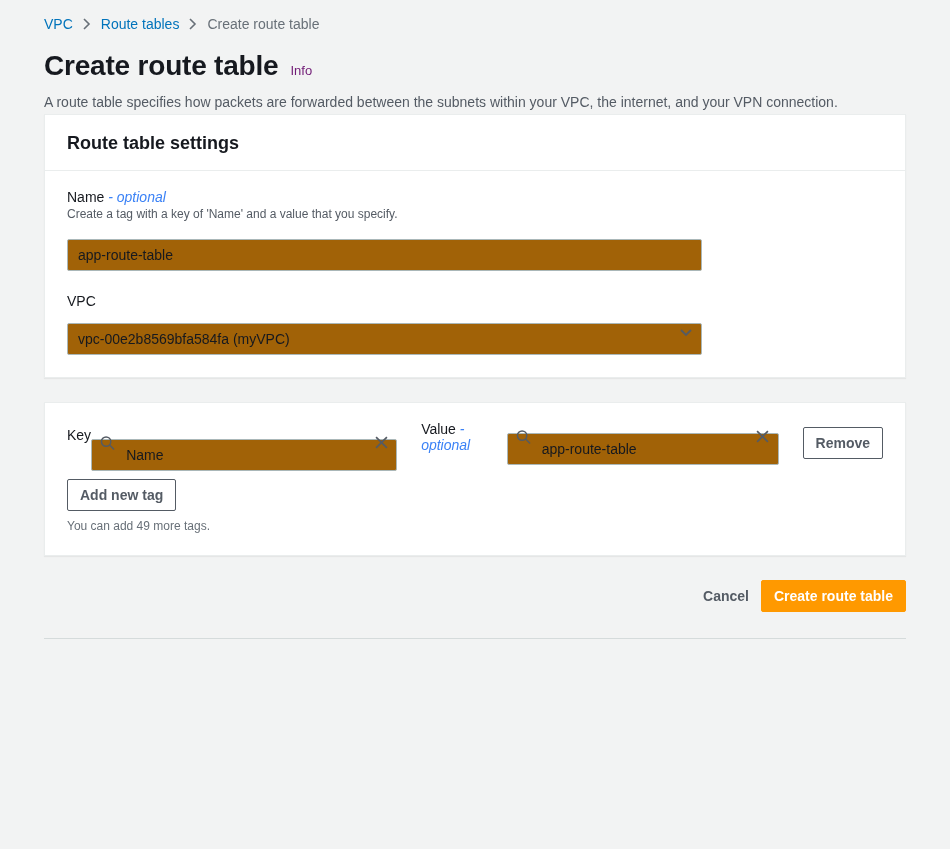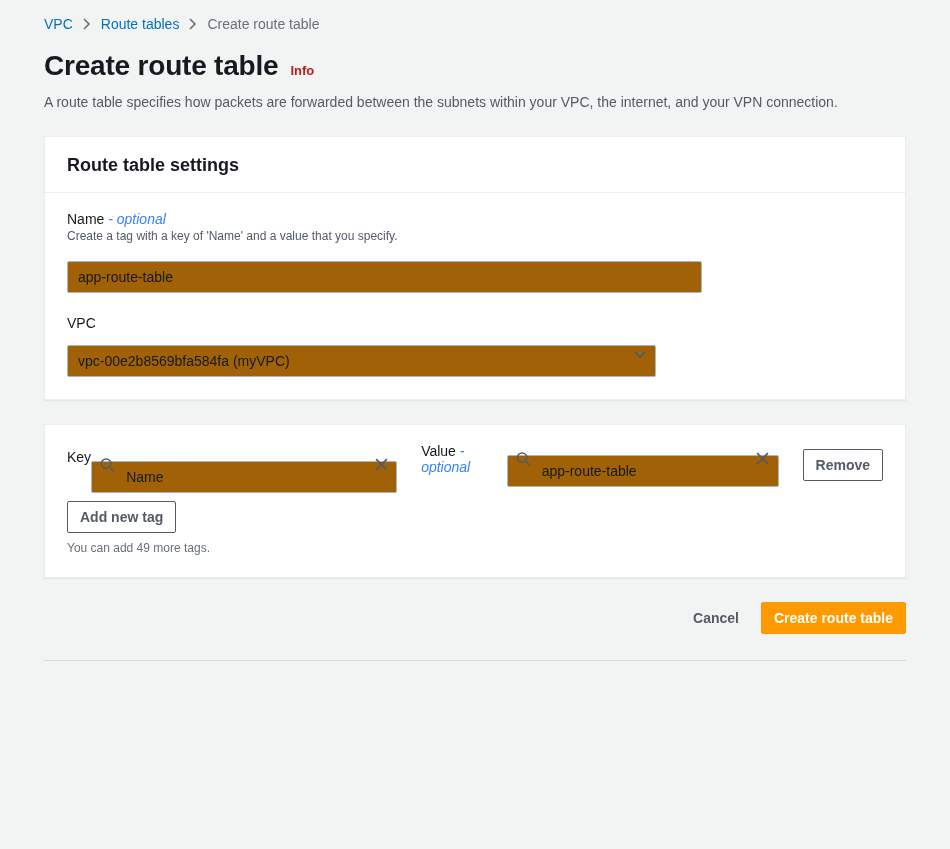--- a/index.html
+++ b/index.html
@@ -45,31 +45,30 @@
     gap: 12px;
     margin-bottom: 10px;
   }
   h1.page-title {
     font-size: 28px;
     font-weight: 700;
     color: #16191f;
     letter-spacing: -0.2px;
   }
   .info-link {
-    color: #b91c1c;
+    color: #701a75;
     font-size: 13px;
-    font-weight: 700;
+    font-weight: 400;
     cursor: pointer;
   }
   .page-desc {
     color: #545b64;
     font-size: 14px;
     line-height: 1.55;
     max-width: 840px;
-    margin-bottom: 22px;
   }
 
   
   .panel {
     background: #ffffff;
     border: 1px solid #eaeded;
     box-shadow: 0 1px 1px rgba(0,0,0,0.05);
     margin-bottom: 24px;
   }
   .panel-header {
@@ -118,21 +117,21 @@
     background: #a16207;
     padding: 4px 10px;
     font-size: 14px;
     color: #16191f;
     font-family: inherit;
     margin-top: 12px;
   }
 
   .select-wrap {
     position: relative;
-    width: 589px;
+    width: 635px;
   }
   .select-wrap .select {
     width: 100%;
     padding-right: 34px;
     cursor: pointer;
     text-align: left;
   }
   .select-caret {
     position: absolute;
     right: 10px;
@@ -211,21 +210,20 @@
   .add-hint {
     font-size: 12px;
     color: #687078;
     margin-top: 8px;
   }
 
   
   .actions {
     display: flex;
     justify-content: flex-end;
-    gap: 10px;
     margin-top: 4px;
   }
 
   hr.bottom-rule {
     border: none;
     border-top: 1px solid #d5dbdb;
     margin-top: 26px;
   }
 </style>
 </head>

